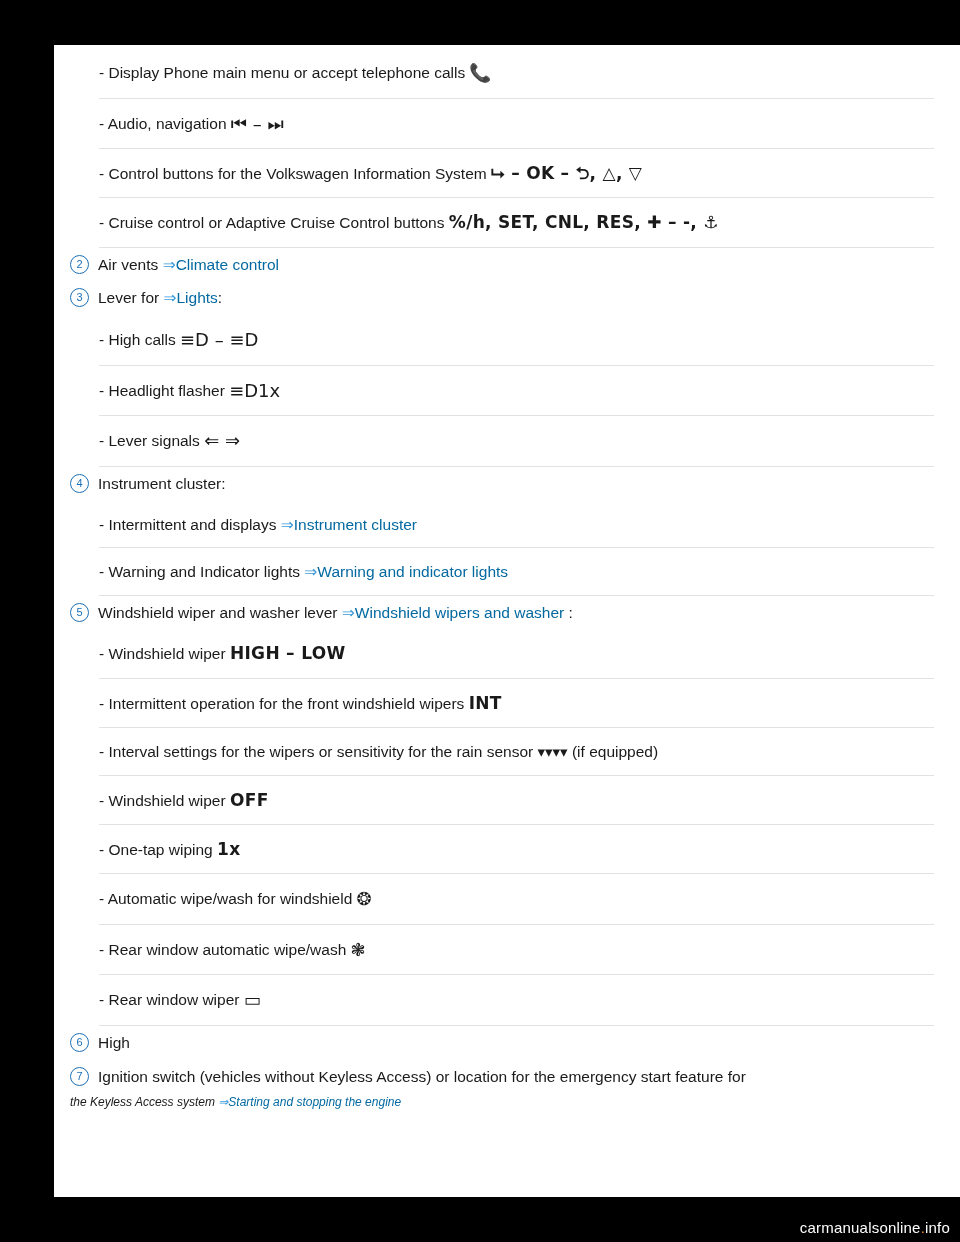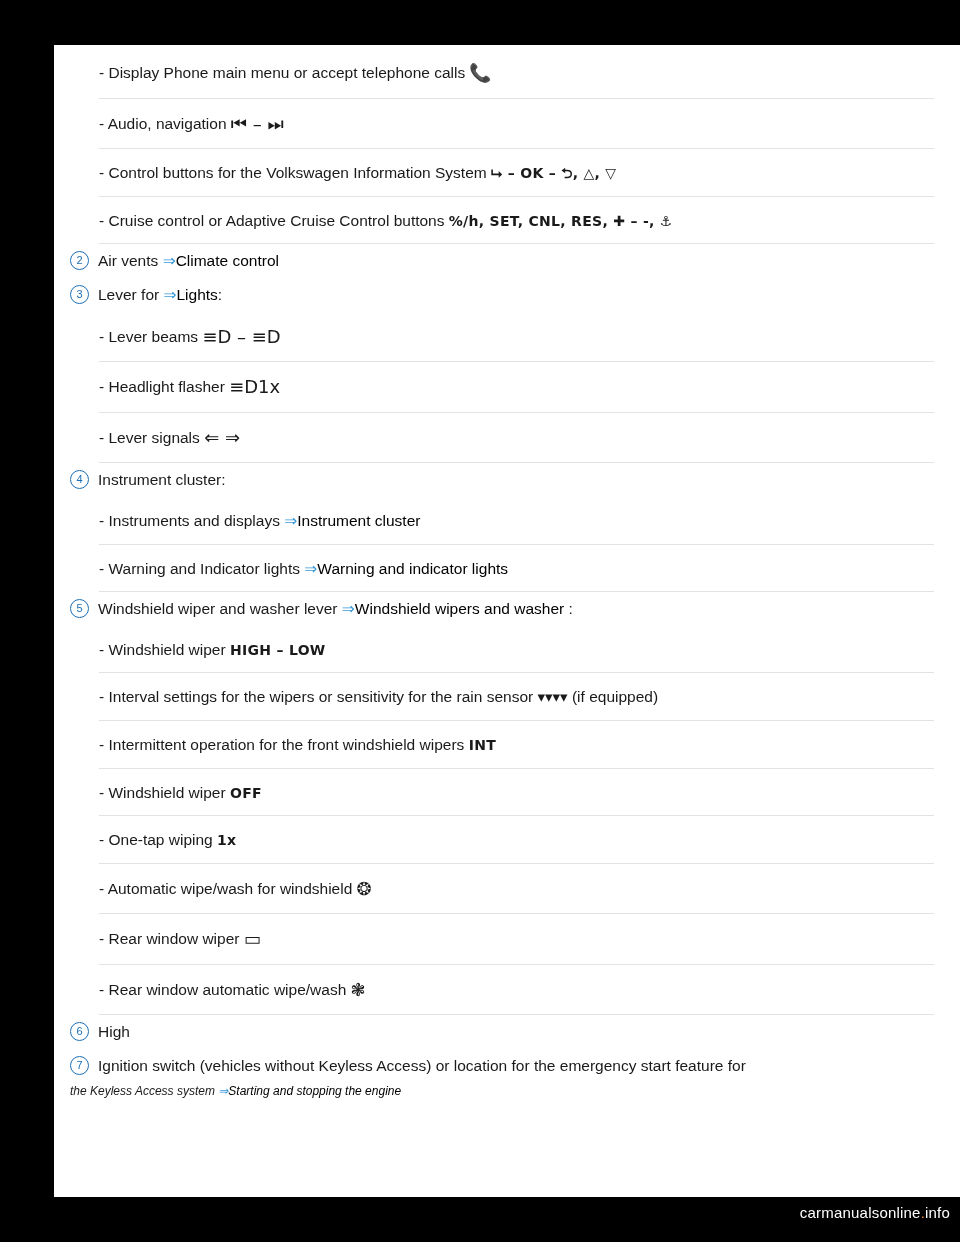--- a/index.html
+++ b/index.html
@@ -60,21 +60,21 @@
     color: #1c6fb5;
     font-size: 11px;
     text-align: center;
     vertical-align: 2px;
     margin-right: 9px;
     box-sizing: border-box;
     background: #ffffff;
   }
   .numrow .txt { }
   .link {
-    color: #000000;
+    color: #0369a1;
   }
   .arrow {
     color: #3a9ad9;
   }
   .cont-line {
     margin-left: 16px;
     font-size: 12px;
     color: #1a1a1a;
     line-height: 1.35;
     padding-bottom: 4px;
@@ -82,33 +82,33 @@
   }
 
   
   .gl {
     font-family: "DejaVu Sans", sans-serif;
     font-size: 15px;
   }
   .glb {
     font-family: "DejaVu Sans", sans-serif;
     font-weight: bold;
-    font-size: 14px;
+    font-size: 17px;
     letter-spacing: 0.3px;
   }
   .glbig {
     font-family: "DejaVu Sans", sans-serif;
     font-size: 18px;
     vertical-align: -1px;
   }
 
   .watermark {
     position: absolute;
     right: 10px;
-    bottom: 21px;
+    bottom: 6px;
     font-size: 15px;
     color: #ffffff;
     font-family: "Liberation Sans", sans-serif;
     letter-spacing: 0.2px;
   }
   .watermark .dot {
     color: #ff8c1a;
   }
 </style>
 </head>
@@ -146,21 +146,21 @@
       <span class="arrow">⇒</span><span class="link">Climate control</span>
     </div>
 
     <div class="numrow">
       <span class="badge">3</span><span class="txt">Lever for</span>
       <span class="arrow">⇒</span><span class="link">Lights</span><span>:</span>
     </div>
 
     <div class="subrow">
       <span>-</span>
-      <span>Lever beams</span>
+      <span>High calls</span>
       <span class="glbig">≡D – ≡D</span>
     </div>
 
     <div class="subrow">
       <span>-</span>
       <span>Headlight flasher</span>
       <span class="glbig">≡D1x</span>
     </div>
 
     <div class="subrow">
@@ -168,21 +168,21 @@
       <span>Lever signals</span>
       <span class="glbig">⇐ ⇒</span>
     </div>
 
     <div class="numrow">
       <span class="badge">4</span><span class="txt">Instrument cluster:</span>
     </div>
 
     <div class="subrow">
       <span>-</span>
-      <span>Instruments and displays</span>
+      <span>Intermittent and displays</span>
       <span class="arrow">⇒</span><span class="link">Instrument cluster</span>
     </div>
 
     <div class="subrow">
       <span>-</span>
       <span>Warning and Indicator lights</span>
       <span class="arrow">⇒</span><span class="link">Warning and indicator lights</span>
     </div>
 
     <div class="numrow">
@@ -192,59 +192,59 @@
     </div>
 
     <div class="subrow">
       <span>-</span>
       <span>Windshield wiper</span>
       <span class="glb">HIGH – LOW</span>
     </div>
 
     <div class="subrow">
       <span>-</span>
+      <span>Intermittent operation for the front windshield wipers</span>
+      <span class="glb">INT</span>
+    </div>
+
+    <div class="subrow">
+      <span>-</span>
       <span>Interval settings for the wipers or sensitivity for the rain sensor</span>
       <span class="gl">▾▾▾▾</span>
       <span>(if equipped)</span>
     </div>
 
     <div class="subrow">
       <span>-</span>
-      <span>Intermittent operation for the front windshield wipers</span>
-      <span class="glb">INT</span>
-    </div>
-
-    <div class="subrow">
-      <span>-</span>
       <span>Windshield wiper</span>
       <span class="glb">OFF</span>
     </div>
 
     <div class="subrow">
       <span>-</span>
       <span>One-tap wiping</span>
       <span class="glb">1x</span>
     </div>
 
     <div class="subrow">
       <span>-</span>
       <span>Automatic wipe/wash for windshield</span>
       <span class="glbig">❂</span>
     </div>
 
     <div class="subrow">
       <span>-</span>
+      <span>Rear window automatic wipe/wash</span>
+      <span class="glbig">❃</span>
+    </div>
+
+    <div class="subrow">
+      <span>-</span>
       <span>Rear window wiper</span>
       <span class="glbig">▭</span>
-    </div>
-
-    <div class="subrow">
-      <span>-</span>
-      <span>Rear window automatic wipe/wash</span>
-      <span class="glbig">❃</span>
     </div>
 
     <div class="numrow">
       <span class="badge">6</span><span class="txt">High</span>
     </div>
 
     <div class="numrow">
       <span class="badge">7</span><span class="txt">Ignition switch (vehicles without Keyless Access) or location for the emergency start feature for</span>
     </div>
     <div class="cont-line">

